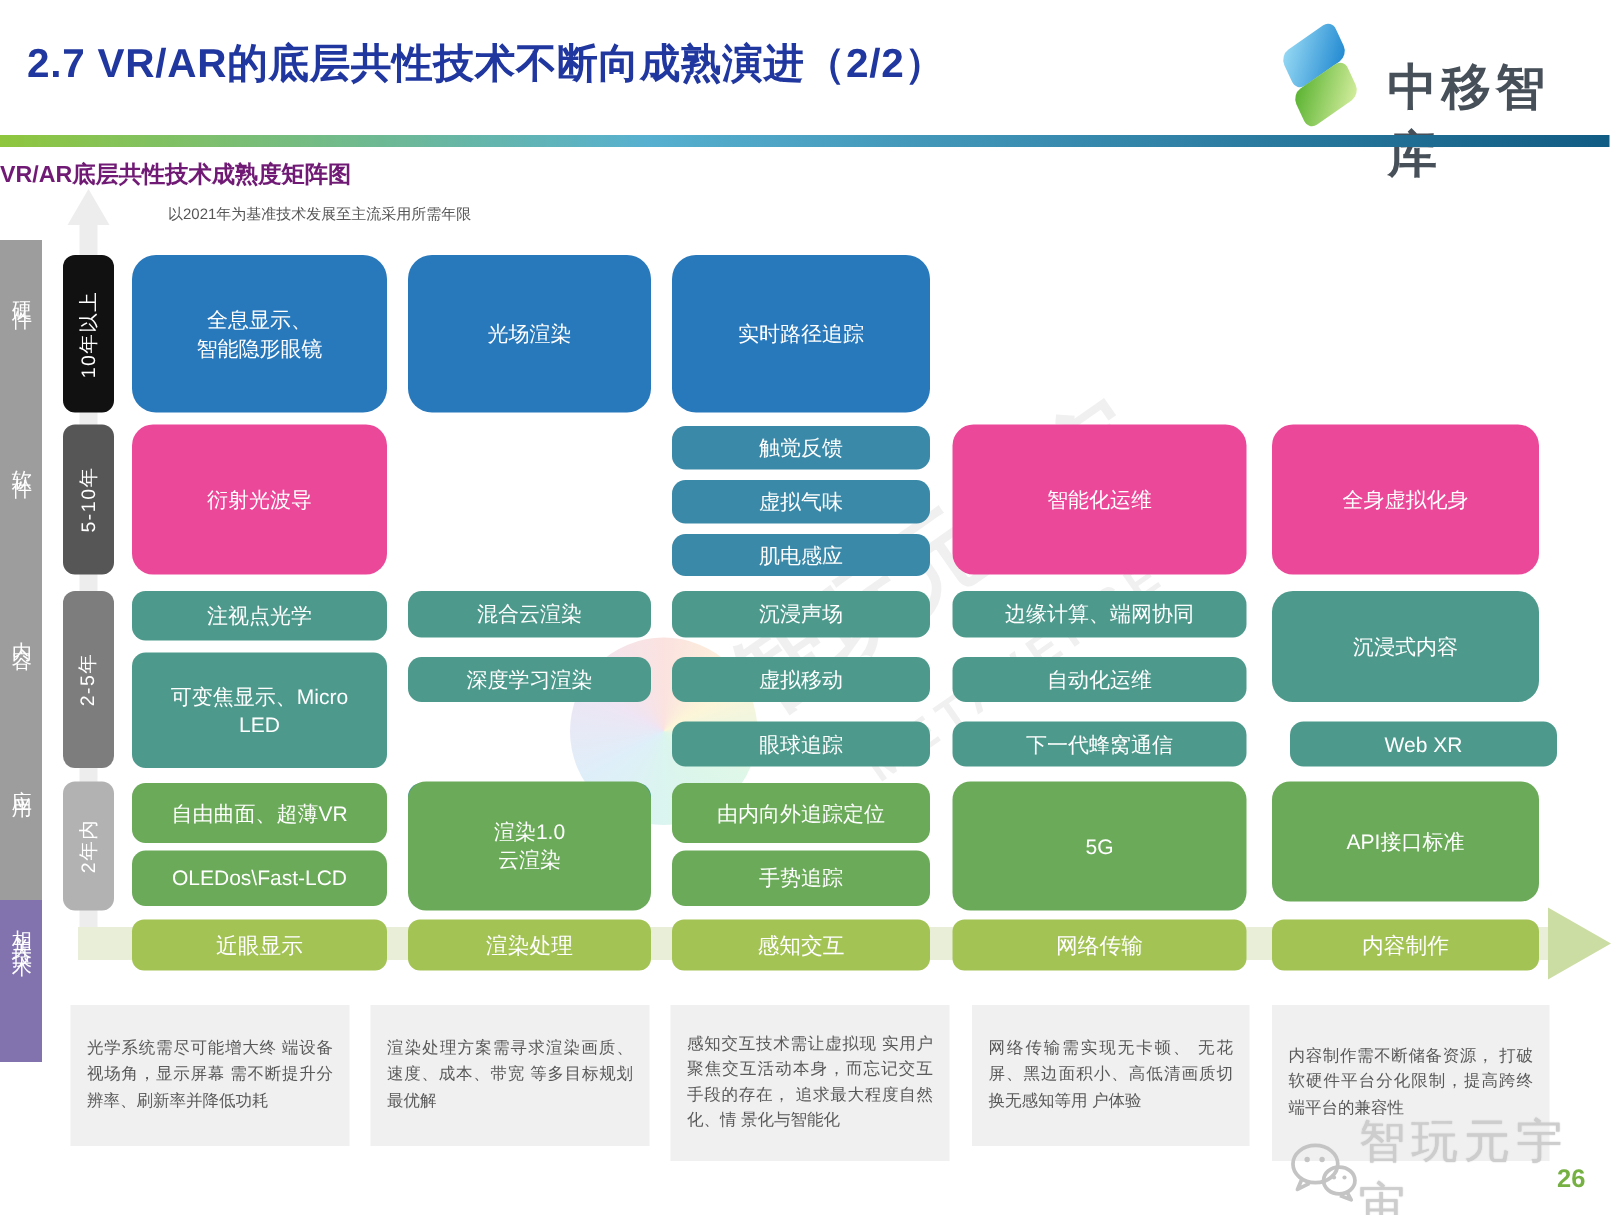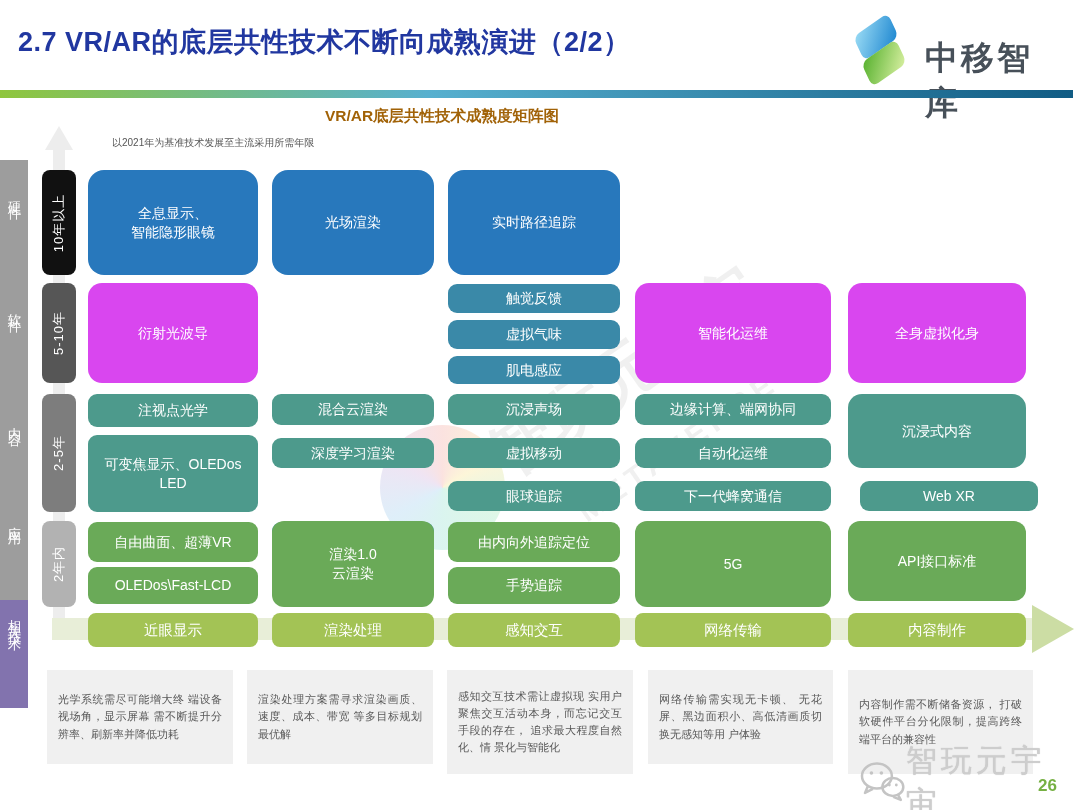--- a/index.html
+++ b/index.html
@@ -9,41 +9,41 @@
   .hdr-title{position:absolute;left:18px;top:24px;font-size:27px;font-weight:700;color:#2137a0;letter-spacing:0.5px;}
   .hdr-rule{position:absolute;left:0;top:90px;width:1073px;height:8px;
             background:linear-gradient(90deg,#8fc63e 0%,#57b0cf 40%,#115c84 100%);}
   .logo-wrap{position:absolute;left:845px;top:14px;width:220px;height:74px;}
   .logo-mark{position:absolute;left:0;top:0;width:70px;height:74px;}
   .logo-shape{position:absolute;width:42px;height:26px;border-radius:7px;}
   .logo-blue{left:10px;top:10px;background:linear-gradient(135deg,#9bdcf5,#1d86d0);transform:rotate(-35deg) skewX(-10deg);}
   .logo-green{left:18px;top:36px;background:linear-gradient(315deg,#d9f0a2,#55b02d);transform:rotate(-35deg) skewX(-10deg);}
   .logo-text{position:absolute;left:80px;top:22px;font-size:33px;font-weight:700;color:#475059;letter-spacing:3px;}
   
-  .chart-title{position:absolute;left:0;top:106px;width:884px;text-align:center;font-size:15.5px;font-weight:700;color:#a16207;}
+  .chart-title{position:absolute;left:0;top:106px;width:884px;text-align:left;font-size:15.5px;font-weight:700;color:#701a75;}
   .yaxis-label{position:absolute;left:112px;top:136px;font-size:10px;color:#555;}
   
   .side-gray{position:absolute;left:0;top:160px;width:28px;height:440px;background:#9d9d9d;}
   .side-purple{position:absolute;left:0;top:600px;width:28px;height:108px;background:#8273ae;}
   .side-label{position:absolute;left:0;width:28px;text-align:center;color:#fff;font-size:13.5px;
               writing-mode:vertical-rl;letter-spacing:6px;line-height:28px;}
   
   .yarrow-head{position:absolute;left:45px;top:126px;width:0;height:0;
                border-left:14px solid transparent;border-right:14px solid transparent;border-bottom:24px solid #ededed;}
   .yarrow-shaft{position:absolute;left:53px;top:148px;width:12px;height:486px;background:#ededed;}
   
   .ybox{position:absolute;left:42px;width:34px;border-radius:8px;color:#fff;
         display:flex;align-items:center;justify-content:center;}
   .ybox span{transform:rotate(-90deg);white-space:nowrap;font-size:13px;letter-spacing:1px;}
   
   .mbox{position:absolute;border-radius:9px;color:#fff;display:flex;align-items:center;justify-content:center;
         text-align:center;font-size:14px;line-height:1.35;white-space:pre-line;padding:2px 6px;box-sizing:border-box;}
   .r1{background:#2878bc;border-radius:16px;}
   .r2{background:#3a89a8;}
-  .r2big{background:#d946ef;border-radius:14px;}
+  .r2big{background:#ec4899;border-radius:14px;}
   .r3{background:#4d9a8c;}
   .r4{background:#6aaa58;}
   .r4big{background:#6aaa58;border-radius:12px;}
   
   .xband{position:absolute;left:52px;top:618px;width:984px;height:22px;background:#e8eed8;}
   .xarrow{position:absolute;left:1032px;top:605px;width:0;height:0;
           border-top:24px solid transparent;border-bottom:24px solid transparent;border-left:42px solid #ccdda4;}
   .abox{position:absolute;top:613px;height:34px;background:#a3c355;border-radius:8px;color:#fff;
         display:flex;align-items:center;justify-content:center;font-size:14.5px;}
   
@@ -110,21 +110,21 @@
   <div class="mbox r1" style="left:448px;top:170px;width:172px;height:105px;">实时路径追踪</div>
 
   <div class="mbox r2big" style="left:88px;top:283px;width:170px;height:100px;">衍射光波导</div>
   <div class="mbox r2" style="left:448px;top:284px;width:172px;height:29px;">触觉反馈</div>
   <div class="mbox r2" style="left:448px;top:320px;width:172px;height:29px;">虚拟气味</div>
   <div class="mbox r2" style="left:448px;top:356px;width:172px;height:28px;">肌电感应</div>
   <div class="mbox r2big" style="left:635px;top:283px;width:196px;height:100px;">智能化运维</div>
   <div class="mbox r2big" style="left:848px;top:283px;width:178px;height:100px;">全身虚拟化身</div>
 
   <div class="mbox r3" style="left:88px;top:394px;width:170px;height:33px;">注视点光学</div>
-  <div class="mbox r3" style="left:88px;top:435px;width:170px;height:77px;">可变焦显示、OLEDos
+  <div class="mbox r3" style="left:88px;top:435px;width:170px;height:77px;">可变焦显示、Micro
 LED</div>
   <div class="mbox r3" style="left:272px;top:394px;width:162px;height:31px;">混合云渲染</div>
   <div class="mbox r3" style="left:272px;top:438px;width:162px;height:30px;">深度学习渲染</div>
   <div class="mbox r3" style="left:272px;top:481px;width:162px;height:30px;margin-top:41px;">注视点渲染</div>
   <div class="mbox r3" style="left:448px;top:394px;width:172px;height:31px;">沉浸声场</div>
   <div class="mbox r3" style="left:448px;top:438px;width:172px;height:30px;">虚拟移动</div>
   <div class="mbox r3" style="left:448px;top:481px;width:172px;height:30px;">眼球追踪</div>
   <div class="mbox r3" style="left:635px;top:394px;width:196px;height:31px;">边缘计算、端网协同</div>
   <div class="mbox r3" style="left:635px;top:438px;width:196px;height:30px;">自动化运维</div>
   <div class="mbox r3" style="left:635px;top:481px;width:196px;height:30px;">下一代蜂窝通信</div>

